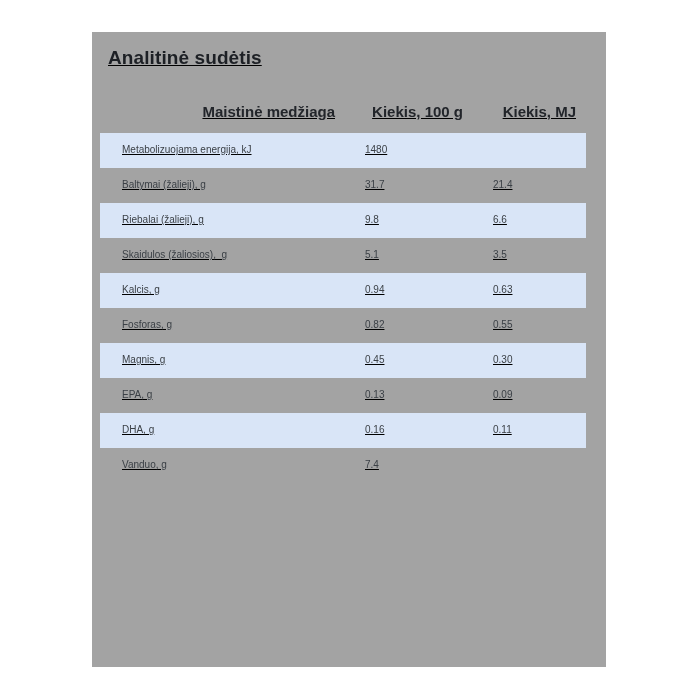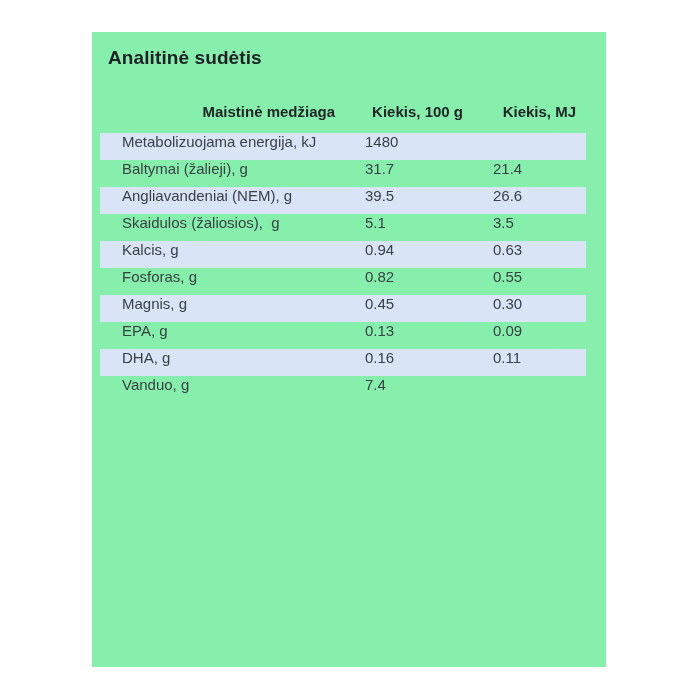--- a/index.html
+++ b/index.html
@@ -9,22 +9,23 @@
     width: 700px;
     height: 700px;
     overflow: hidden;
     font-family: "Liberation Sans", "DejaVu Sans", sans-serif;
   }
   .panel {
     margin: 32px 0 0 92px;
     width: 498px;
     min-height: 600px;
     padding: 13px 8px 22px 8px;
-    background: #86efac;
+    background: #a3a3a3;
     box-sizing: content-box;
+    text-decoration: underline;
   }
   .panel-title {
     margin: 0 0 0 8px;
     font-size: 19px;
     line-height: 26px;
     font-weight: bold;
     color: #1d2025;
     letter-spacing: 0.1px;
   }
   table.comp-table {
@@ -39,24 +40,24 @@
     font-weight: bold;
     color: #22252a;
     padding: 18px 10px 12px 22px;
     line-height: 18px;
     white-space: nowrap;
   }
   table.comp-table th.c-val-h {
     padding-left: 20px;
   }
   table.comp-table td {
-    font-size: 15px;
+    font-size: 10px;
     color: #3b4046;
     line-height: 17px;
-    padding: 0 10px 10px 22px;
+    padding: 8px 10px 10px 22px;
     vertical-align: middle;
   }
   table.comp-table td.c-val {
     padding-left: 20px;
   }
   table.comp-table td.c-label {
     white-space: pre-wrap;
   }
   tbody tr:nth-child(odd) {
     background: #d9e5f7;
@@ -89,23 +90,23 @@
     <td class="c-label">Metabolizuojama energija, kJ</td>
     <td class="c-val">1480</td>
     <td class="c-val"></td>
   </tr>
         <tr>
     <td class="c-label">Baltymai (žalieji), g</td>
     <td class="c-val">31.7</td>
     <td class="c-val">21.4</td>
   </tr>
         <tr>
-    <td class="c-label">Angliavandeniai (NEM), g</td>
-    <td class="c-val">39.5</td>
-    <td class="c-val">26.6</td>
+    <td class="c-label">Riebalai (žalieji), g</td>
+    <td class="c-val">9.8</td>
+    <td class="c-val">6.6</td>
   </tr>
         <tr>
     <td class="c-label">Skaidulos (žaliosios),  g</td>
     <td class="c-val">5.1</td>
     <td class="c-val">3.5</td>
   </tr>
         <tr>
     <td class="c-label">Kalcis, g</td>
     <td class="c-val">0.94</td>
     <td class="c-val">0.63</td>

